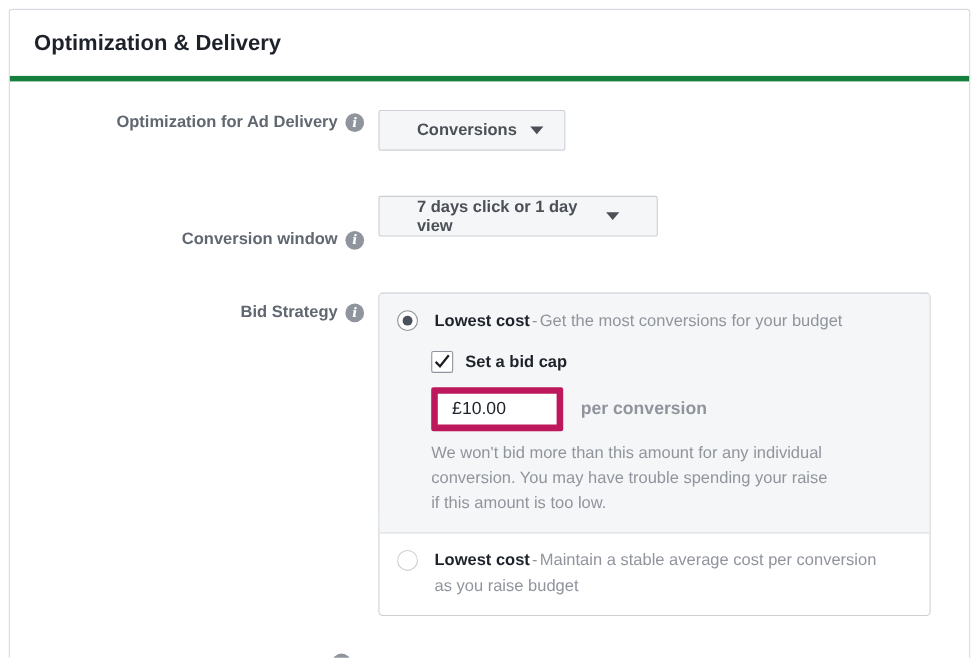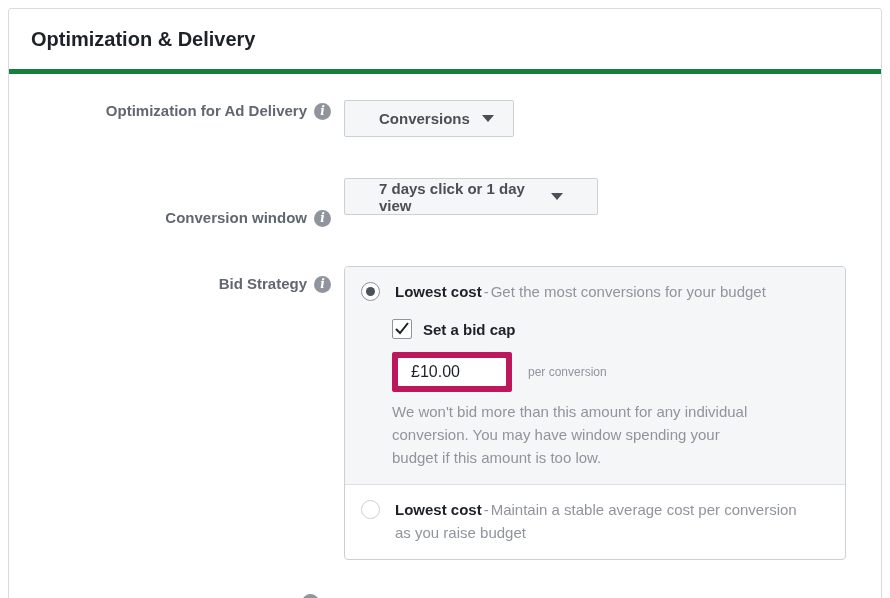--- a/index.html
+++ b/index.html
@@ -185,22 +185,23 @@
     border-radius: 2px;
     background: #ffffff;
     font-family: "Liberation Sans", sans-serif;
     font-size: 16px;
     color: #1d2129;
     padding: 0 0 0 13px;
     outline: none;
   }
   .amount-unit {
     margin-left: 16px;
-    font-size: 12px;
+    font-size: 16px;
     color: #90949c;
+    font-weight: bold;
   }
   .help-text {
     margin-top: 8px;
     width: 362px;
     font-size: 15px;
     line-height: 23px;
     color: #90949c;
   }
   .partial-info-icon {
     position: absolute;
@@ -262,21 +263,21 @@
             </svg>
           </span>
           <span class="checkbox-label">Set a bid cap</span>
         </div>
 
         <div class="amount-row">
           <input class="amount-input" type="text" value="£10.00" style="">
           <span class="amount-unit">per conversion</span>
         </div>
 
-        <div class="help-text">We won't bid more than this amount for any individual conversion. You may have window spending your budget if this amount is too low.</div>
+        <div class="help-text">We won't bid more than this amount for any individual conversion. You may have trouble spending your raise if this amount is too low.</div>
       </div>
     </div>
 
     <div class="bid-section">
       <div class="option-row">
         <span class="radio unchecked"></span>
         <div class="option-text">
           <span class="option-name">Lowest cost</span><span class="option-sep">-</span><span>Maintain a stable average cost per conversion as you raise budget</span>
         </div>
       </div>

